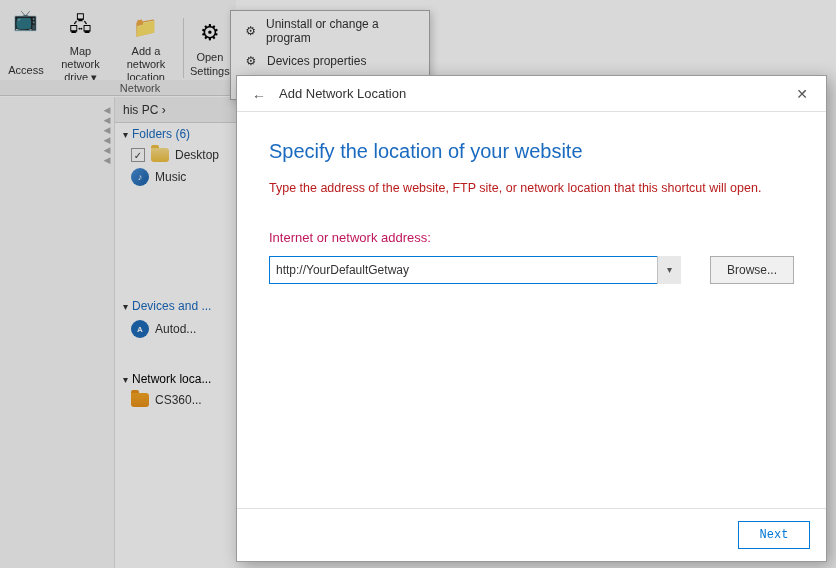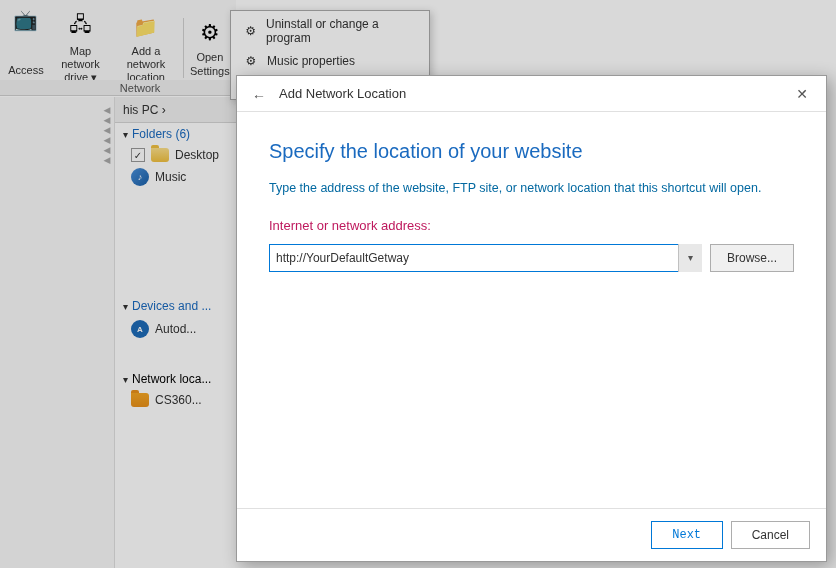--- a/index.html
+++ b/index.html
@@ -264,23 +264,23 @@
 
     .modal-heading {
       font-size: 20px;
       color: #1a6abf;
       font-weight: 300;
       margin-bottom: 16px;
     }
 
     .modal-description {
       font-size: 12.5px;
-      color: #0369a1;
+      color: #b91c1c;
       line-height: 1.5;
-      margin-bottom: 20px;
+      margin-bottom: 32px;
     }
 
     .input-label {
       font-size: 13px;
       color: #be185d;
       margin-bottom: 11px;
     }
 
     .input-row {
       display: flex;
@@ -322,20 +322,21 @@
 
     .browse-btn {
       height: 28px;
       padding: 0 16px;
       background: #f0f0f0;
       border: 1px solid #adadad;
       font-size: 12px;
       cursor: pointer;
       color: #333;
       white-space: nowrap;
+      margin-left: 21px;
     }
 
     .view-examples-link {
       font-size: 12px;
       color: #0078d7;
       text-decoration: none;
       cursor: pointer;
       display: inline-block;
     }
 
@@ -471,21 +472,21 @@
 
   <div class="network-label">Network</div>
 
   <div class="context-menu">
     <div class="context-menu-item">
       <div class="ctx-icon">⚙</div>
       <span>Uninstall or change a program</span>
     </div>
     <div class="context-menu-item">
       <div class="ctx-icon">⚙</div>
-      <span>Music properties</span>
+      <span>Devices properties</span>
     </div>
     <div class="context-menu-item">
       <div class="ctx-icon">⚙</div>
       <span>Manage</span>
     </div>
   </div>
 
   <div class="breadcrumb">his PC  ›</div>
 
   <div class="sidebar">
@@ -562,15 +563,14 @@
         <input type="text" class="address-input" value="http://YourDefaultGetway" style="">
         <div class="input-dropdown-arrow">▾</div>
       </div>
       <button class="browse-btn">Browse...</button>
     </div>
 
   </div>
 
   <div class="modal-footer">
     <button class="btn-next">Next</button>
-    <button class="btn-cancel">Cancel</button>
   </div>
 </div>
 
 </body></html>

